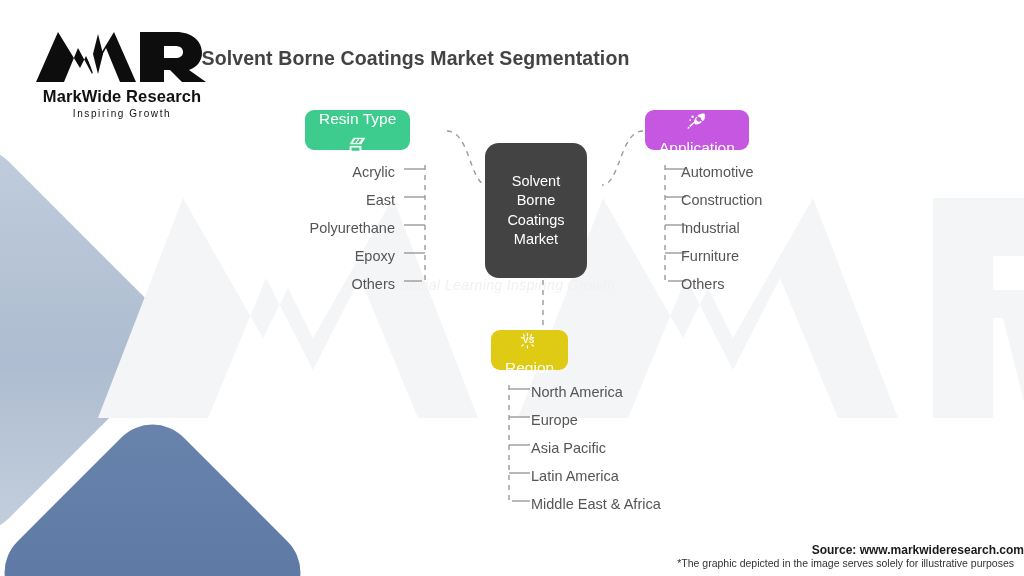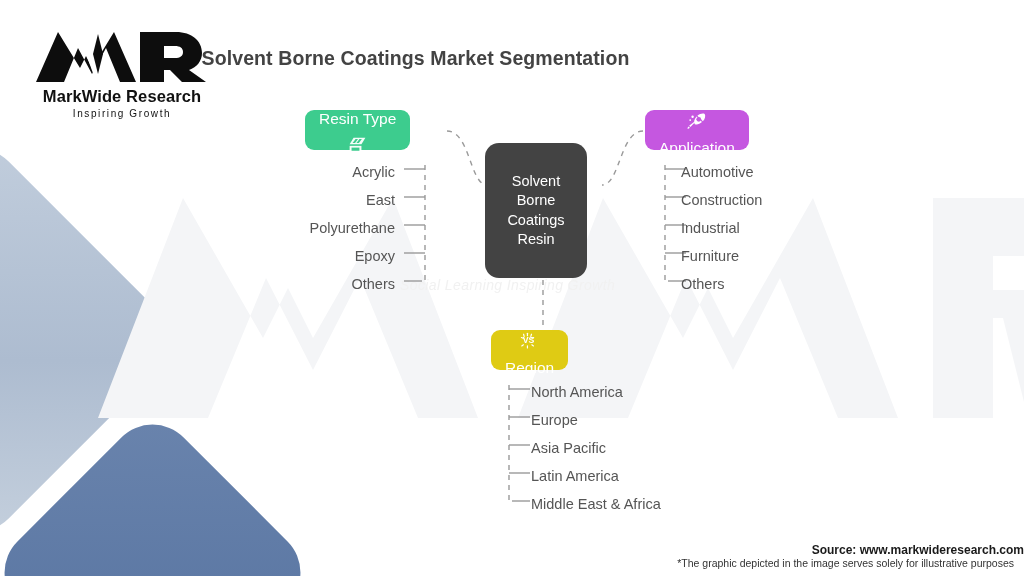--- a/index.html
+++ b/index.html
@@ -284,21 +284,21 @@
       <path d="M509 473 L530 473" stroke-dasharray="0"></path>
       <path d="M512 501 L530 501" stroke-dasharray="0"></path>
     </g>
   </svg>
 
   <div class="center-node">
     <div>
       <div>Solvent</div>
       <div>Borne</div>
       <div>Coatings</div>
-      <div>Resin</div>
+      <div>Market</div>
     </div>
   </div>
 
   <div class="badge badge-resin">
     <span class="badge-label">Resin Type</span>
     <span class="badge-icon">
       <svg width="21" height="21" viewBox="0 0 24 24" xmlns="http://www.w3.org/2000/svg">
         <g fill="#ffffff">
           <path d="M7.5 3.2 L21 3.2 L16.5 10.6 L3 10.6 Z" opacity="0.95"></path>
           <path d="M9.8 4.6 L12.6 4.6 L9.2 9.2 L6.4 9.2 Z" fill="#3dcc8e"></path>

